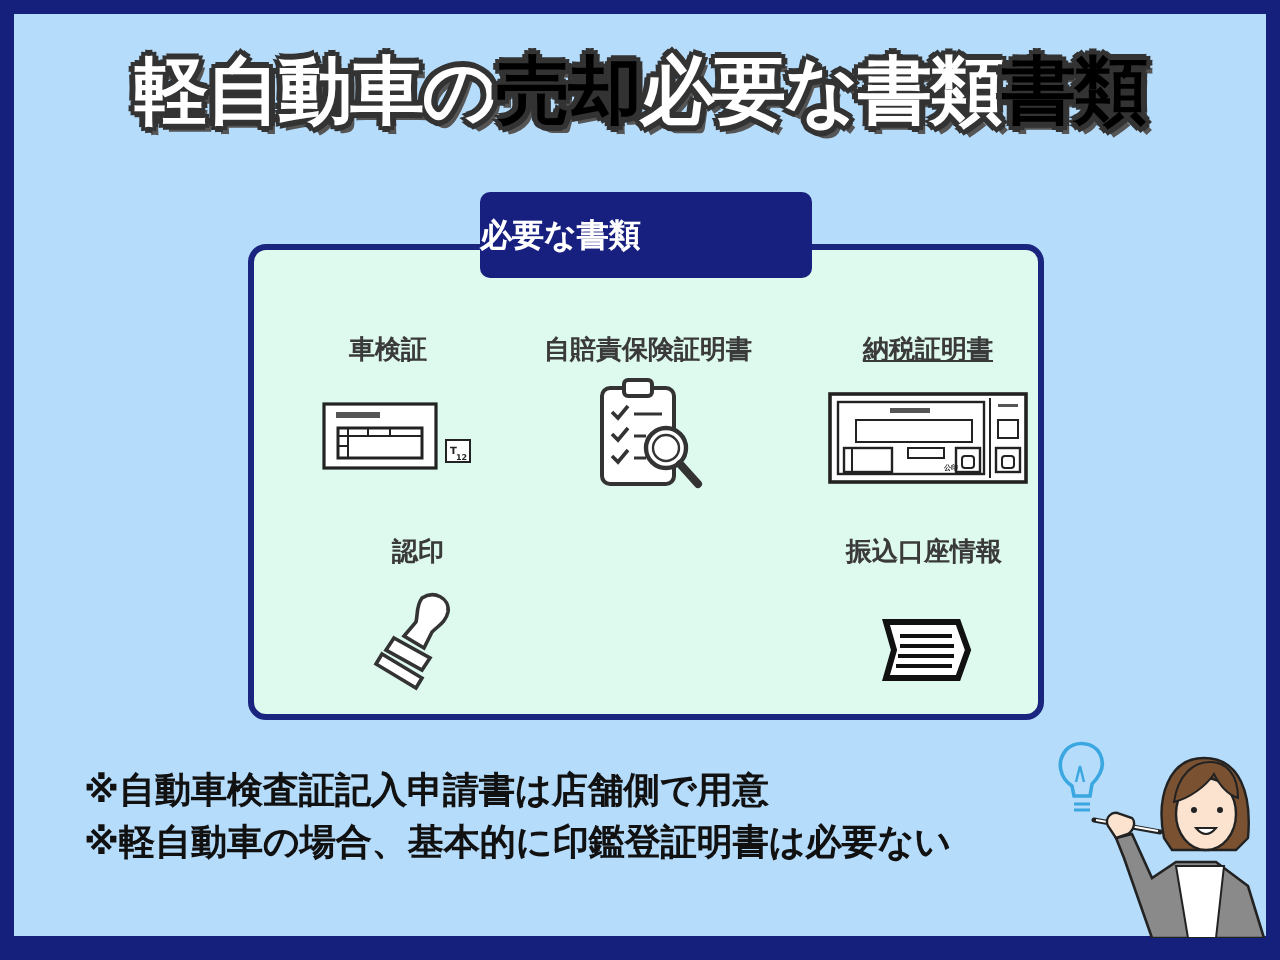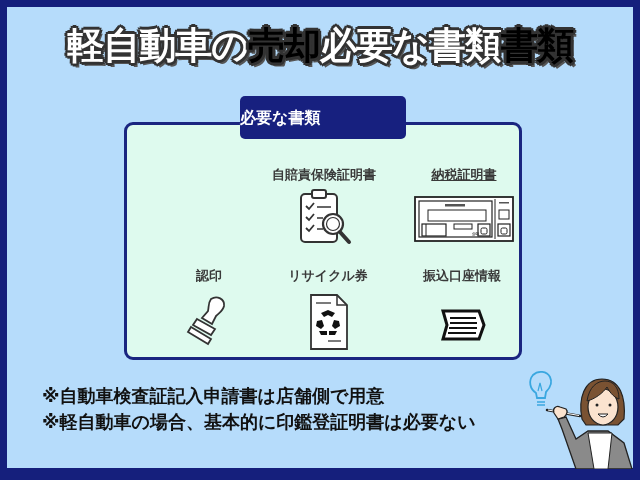--- a/index.html
+++ b/index.html
@@ -54,20 +54,36 @@
 <div class="frame">
   <div class="inner">
 
     <div class="title">
       <span>軽自動車の</span><span class="hl">売却</span><span>必要な書類</span><span class="hl">書類</span>
     </div>
 
     <div class="card"></div>
     <div class="tab">必要な書類</div>
 
+    <div class="doc" style="left:152px; top:159px; width:70px;">
+      <span class="label">車検証</span>
+      <svg width="90" height="40" viewBox="0 0 90 40" style="margin-top:14px; margin-left:-5px;">
+        <rect x="8" y="4" width="56" height="32" fill="#fff" stroke="#222" stroke-width="1.6"></rect>
+        <rect x="15" y="16" width="42" height="15" fill="#fff" stroke="#222" stroke-width="1.5"></rect>
+        <line x1="15" y1="20" x2="57" y2="20" stroke="#222" stroke-width="1"></line>
+        <line x1="20" y1="16" x2="20" y2="31" stroke="#222" stroke-width="1"></line>
+        <line x1="30" y1="16" x2="30" y2="20" stroke="#222" stroke-width="1"></line>
+        <line x1="41" y1="16" x2="41" y2="20" stroke="#222" stroke-width="1"></line>
+        <line x1="15" y1="25" x2="20" y2="25" stroke="#222" stroke-width="1"></line>
+        <rect x="14" y="8" width="22" height="3" fill="#555"></rect>
+        <rect x="69" y="22" width="12" height="11" fill="#fff" stroke="#222" stroke-width="1"></rect>
+        <text x="71" y="29" font-size="5" fill="#222">T</text>
+        <text x="74" y="32" font-size="4" fill="#222">12</text>
+      </svg>
+    </div>
 
     <div class="doc" style="left:257px; top:159px; width:120px;font-family:Liberation Mono, monospace;">
       <span class="label">自賠責保険証明書</span>
       <svg width="70" height="62" viewBox="0 0 70 62" style="margin-top:2px;">
         <rect x="12" y="8" width="36" height="48" rx="4" fill="#fff" stroke="#333" stroke-width="2"></rect>
         <rect x="23" y="4" width="14" height="8" rx="2" fill="#fff" stroke="#333" stroke-width="2"></rect>
         <path d="M17 20 l3 3 l5 -6 M17 31 l3 3 l5 -6 M17 42 l3 3 l5 -6" fill="none" stroke="#333" stroke-width="1.8"></path>
         <line x1="28" y1="21" x2="42" y2="21" stroke="#333" stroke-width="1.5"></line>
         <line x1="28" y1="32" x2="34" y2="32" stroke="#333" stroke-width="1.5"></line>
         <line x1="28" y1="43" x2="34" y2="43" stroke="#333" stroke-width="1.5"></line>
@@ -100,36 +116,20 @@
 
     <div class="doc" style="left:172px; top:260px; width:60px;">
       <span class="label">認印</span>
       <svg width="60" height="58" viewBox="0 0 60 58" style="margin-top:8px;">
         <path d="M32 6 c6 -4 14 0 13 7 c-1 5 -5 7 -8 10 l-4 8 l-10 -6 l6 -7 c1 -4 0 -8 3 -12 z" fill="#fff" stroke="#333" stroke-width="1.8"></path>
         <path d="M18 26 l18 10 l-4 6 l-18 -10 z" fill="#fff" stroke="#333" stroke-width="1.8"></path>
         <path d="M12 34 l20 12 l-3 5 l-20 -12 z" fill="#fff" stroke="#333" stroke-width="1.8"></path>
       </svg>
     </div>
 
-    <div class="doc" style="left:276px; top:260px; width:90px;">
-      <span class="label">リサイクル券</span>
-      <svg width="46" height="60" viewBox="0 0 46 60" style="margin-top:8px;">
-        <path d="M6 2 h26 l10 10 v44 h-36 z" fill="#fff" stroke="#333" stroke-width="1.8"></path>
-        <path d="M32 2 v10 h10" fill="none" stroke="#333" stroke-width="1.5"></path>
-        <line x1="11" y1="10" x2="26" y2="10" stroke="#333" stroke-width="1.3"></line>
-        <line x1="23" y1="48" x2="36" y2="48" stroke="#333" stroke-width="1.3"></line>
-        <g fill="#111">
-          <path d="M16 20 l7 -3 l7 3 l-3 4 l-4 -2 l-4 2 z"></path>
-          <path d="M12 28 l5 -1 l2 6 l-3 3 l-5 -3 z"></path>
-          <path d="M34 28 l-5 -1 l-2 6 l3 3 l5 -3 z"></path>
-          <path d="M14 38 l8 0 l0 4 l-6 0 z"></path>
-          <path d="M32 38 l-8 0 l0 4 l6 0 z"></path>
-        </g>
-      </svg>
-    </div>
 
     <div class="doc" style="left:410px; top:260px; width:90px;">
       <span class="label">振込口座情報</span>
       <svg width="50" height="40" viewBox="0 0 50 40" style="margin-top:22px;">
         <path d="M6 4 l36 0 l5 14 l-5 14 l-36 0 l4 -14 z" fill="#fff" stroke="#111" stroke-width="3"></path>
         <line x1="13" y1="11" x2="39" y2="11" stroke="#111" stroke-width="2"></line>
         <line x1="13" y1="16" x2="40" y2="16" stroke="#111" stroke-width="2"></line>
         <line x1="12" y1="21" x2="40" y2="21" stroke="#111" stroke-width="2"></line>
         <line x1="11" y1="26" x2="39" y2="26" stroke="#111" stroke-width="2"></line>
       </svg>

